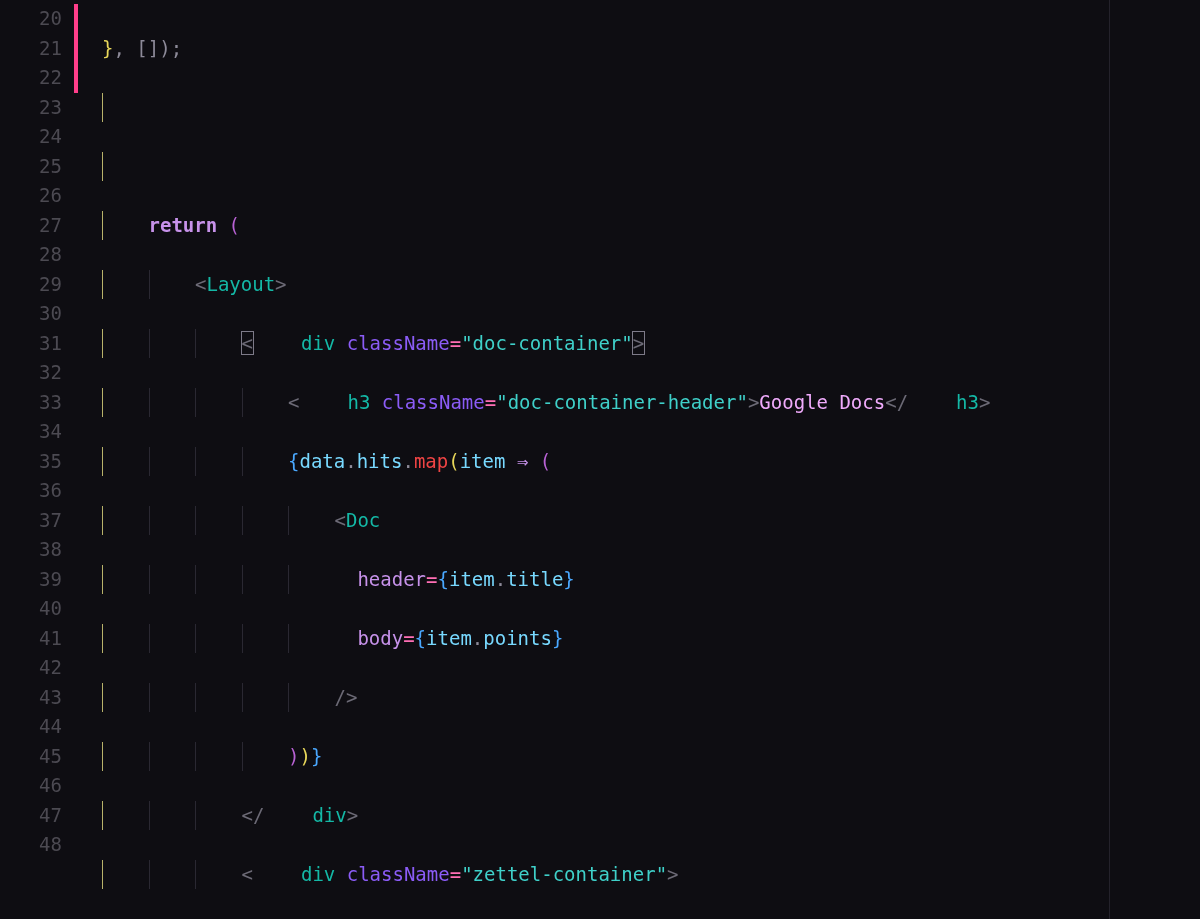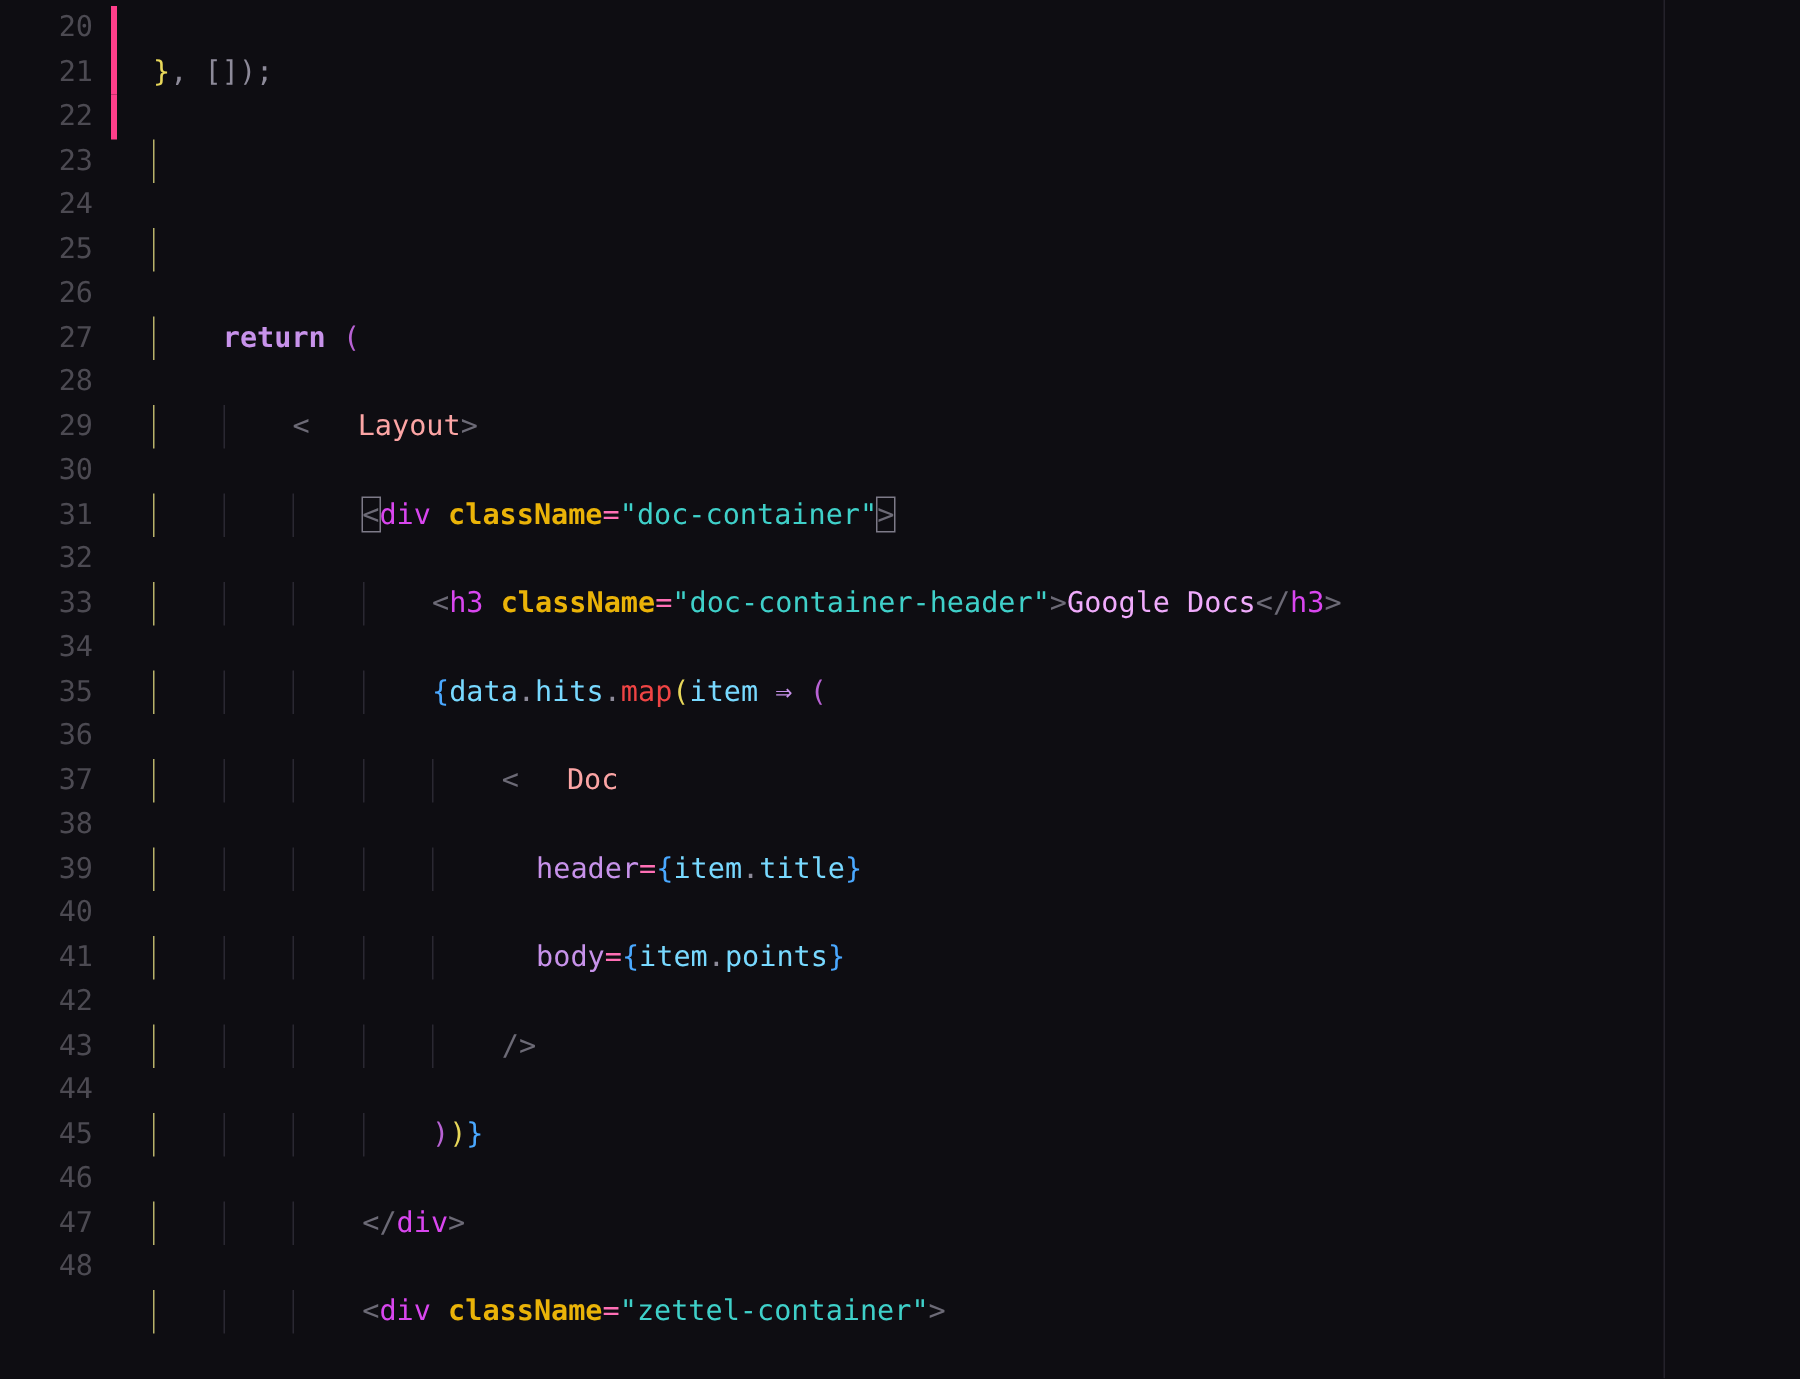--- a/index.html
+++ b/index.html
@@ -70,23 +70,23 @@
   .ig.bracket { border-left-color: #b8b26a; }
 
   
   .c-comment  { color:#5b5964; font-style: italic; }
   .c-keyword  { color:#c792ea;font-weight:bold; } 
   .c-punc     { color:#8d8a99; }
   .c-brace    { color:#e8d75a; } 
   .c-brace2   { color:#b862d4; } 
   .c-brace3   { color:#4aa8ff; }
   .c-angle    { color:#6c6a76; }
-  .c-tag      { color:#d946ef; }   
-  .c-comp     { color:#fca5a5;margin-left:32px; }   
-  .c-attr     { color:#eab308;font-weight:bold; }   
+  .c-tag      { color:#14b8a6;padding-left:48px; }   
+  .c-comp     { color:#14b8a6; }   
+  .c-attr     { color:#8b5cf6; }   
   .c-attr2    { color:#c792ea; }   
   .c-op       { color:#ff6fb5; }   
   .c-string   { color:#3fd0c9; }   
   .c-ident    { color:#d7dae0; }
   .c-obj      { color:#78d9ff; }   
   .c-method   { color:#ef4444; }
   .c-white    { color:#f0abfc; font-weight:500; }
   .c-arrow    { color:#c792ea; }
 
   .cursor-box {

